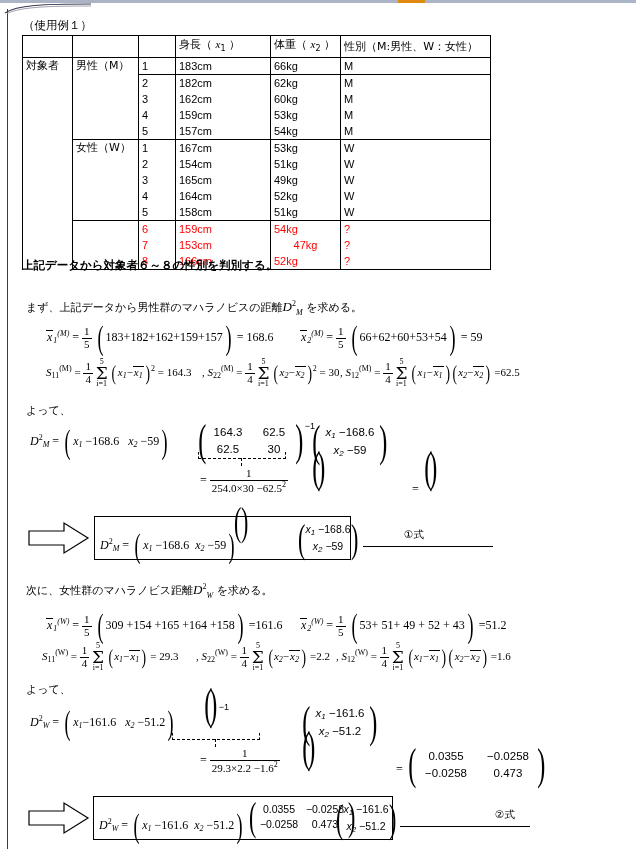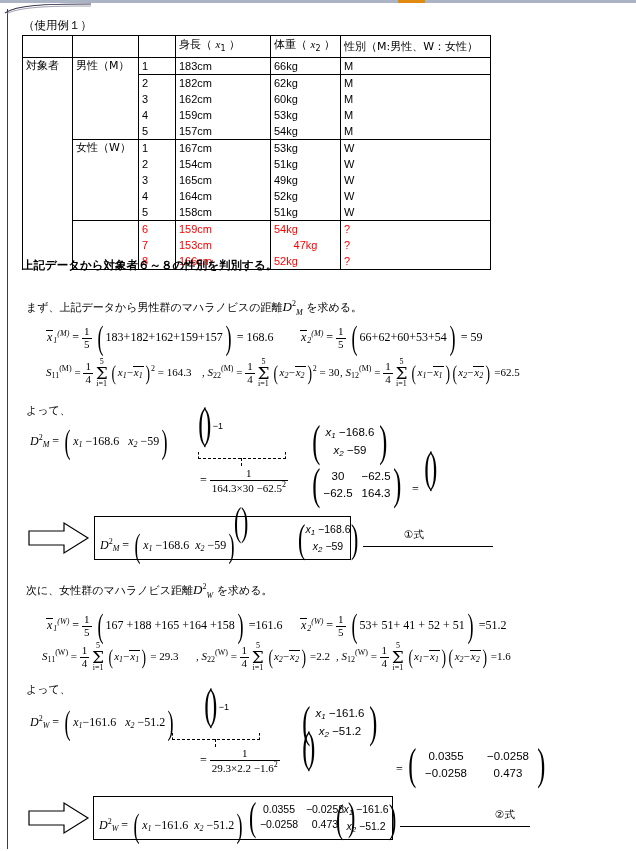--- a/index.html
+++ b/index.html
@@ -274,47 +274,47 @@
 <div class="lbl jp" id="line-yotte1">よって、</div>
 
 <div class="math" style="left:30px;top:424px;font-size:12px;">
   <span class="mi">D</span><span class="msup">2</span><span class="msub"><i>M</i></span>
   <span>=</span>
   <span class="hugep">(</span><span class="mi">x<span class="msub">1</span></span> −<span>168.6</span>&nbsp;&nbsp;&nbsp;<span class="mi">x<span class="msub">2</span></span> −<span>59</span><span class="hugep">)</span>
 </div>
 
 <div class="mat" style="position:absolute;left:196px;top:424px;">
   <span class="par l" style="font-size:44px;">(</span>
+  <span class="rows">
+    <span class="r"><span class="cell">164.3</span><span class="cell">62.5</span></span>
+    <span class="r"><span class="cell">62.5</span><span class="cell">30</span></span>
+  </span>
   <span class="par r" style="font-size:44px;">)</span>
   <span class="matsup" style="right:-9px;top:-3px;">−1</span>
 </div>
 
 <div class="mat" style="position:absolute;left:310px;top:424px;">
   <span class="par l" style="font-size:44px;">(</span>
   <span class="rows">
     <span class="r"><span class="cell wide"><span class="mi">x<span class="msub">1</span></span> −<span>168.6</span></span></span>
     <span class="r"><span class="cell wide"><span class="mi">x<span class="msub">2</span></span> −<span>59</span></span></span>
   </span>
   <span class="par r" style="font-size:44px;">)</span>
 </div>
 
 <div class="brace" style="left:198px;top:452px;width:86px;height:6px;"></div>
 <div class="bracestem" style="left:241px;top:458px;height:8px;"></div>
 
 <div class="math" style="left:200px;top:468px;font-size:12px;">
   <span>=</span>
-  <span class="frac" style="font-size:11px;"><span class="num">1</span><span class="den"><span>164.3×30 −62.5</span><sup style="font-size:8px;">2</sup></span></span>
+  <span class="frac" style="font-size:11px;"><span class="num">1</span><span class="den"><span>254.0×30 −62.5</span><sup style="font-size:8px;">2</sup></span></span>
 </div>
 
 <div class="mat" style="position:absolute;left:310px;top:468px;">
   <span class="par l" style="font-size:44px;">(</span>
-  <span class="rows">
-    <span class="r"><span class="cell narrow">30</span><span class="cell narrow">−62.5</span></span>
-    <span class="r"><span class="cell narrow">−62.5</span><span class="cell narrow">164.3</span></span>
-  </span>
   <span class="par r" style="font-size:44px;">)</span>
 </div>
 
 <div class="math" style="left:412px;top:482px;font-size:12px;"><span>=</span></div>
 
 <div class="mat" style="position:absolute;left:422px;top:468px;">
   <span class="par l" style="font-size:44px;">(</span>
   <span class="par r" style="font-size:44px;">)</span>
 </div>
 
@@ -348,29 +348,29 @@
 <div class="eqno jp" style="left:404px;top:528px;">①式</div>
 
 <div class="lbl jp" id="line-female">
   <span>次に、女性群のマハラノビス距離</span><span class="serif" style="font-size:13px;"><i>D</i><sup style="font-size:8px;">2</sup><sub style="font-size:8px;"><i>W</i></sub></span>&nbsp;<span>を求める。</span>
 </div>
 
 <div class="math" style="left:46px;top:608px;">
   <span class="mi"><span class="ovl">x</span><span class="msub">1</span><span class="msup">(W)</span></span>
   <span>=</span>
   <span class="frac"><span class="num">1</span><span class="den">5</span></span>
-  <span class="hugep">(</span><span>167 +188 +165 +164 +158</span><span class="hugep">)</span>
+  <span class="hugep">(</span><span>309 +154 +165 +164 +158</span><span class="hugep">)</span>
   <span>=</span><span>161.6</span>
 </div>
 
 <div class="math" style="left:300px;top:608px;">
   <span class="mi"><span class="ovl">x</span><span class="msub">2</span><span class="msup">(W)</span></span>
   <span>=</span>
   <span class="frac"><span class="num">1</span><span class="den">5</span></span>
-  <span class="hugep">(</span><span>53+ 51+ 41 + 52 + 51</span><span class="hugep">)</span>
+  <span class="hugep">(</span><span>53+ 51+ 49 + 52 + 43</span><span class="hugep">)</span>
   <span>=</span><span>51.2</span>
 </div>
 
 <div class="math" style="left:42px;top:642px;font-size:11px;">
   <span class="mi">S</span><span class="msub">11</span><span class="msup">(W)</span>
   <span>=</span>
   <span class="frac"><span class="num">1</span><span class="den">4</span></span>
   <span class="sigma"><span>5</span><span class="sg">Σ</span><span>i=1</span></span>
   <span class="bigp">(</span><span class="mi">x<span class="msub">1</span></span><span>−</span><span class="mi ovl">x<span class="msub">1</span></span><span class="bigp">)</span>
   <span>=&nbsp;</span><span>29.3</span>

